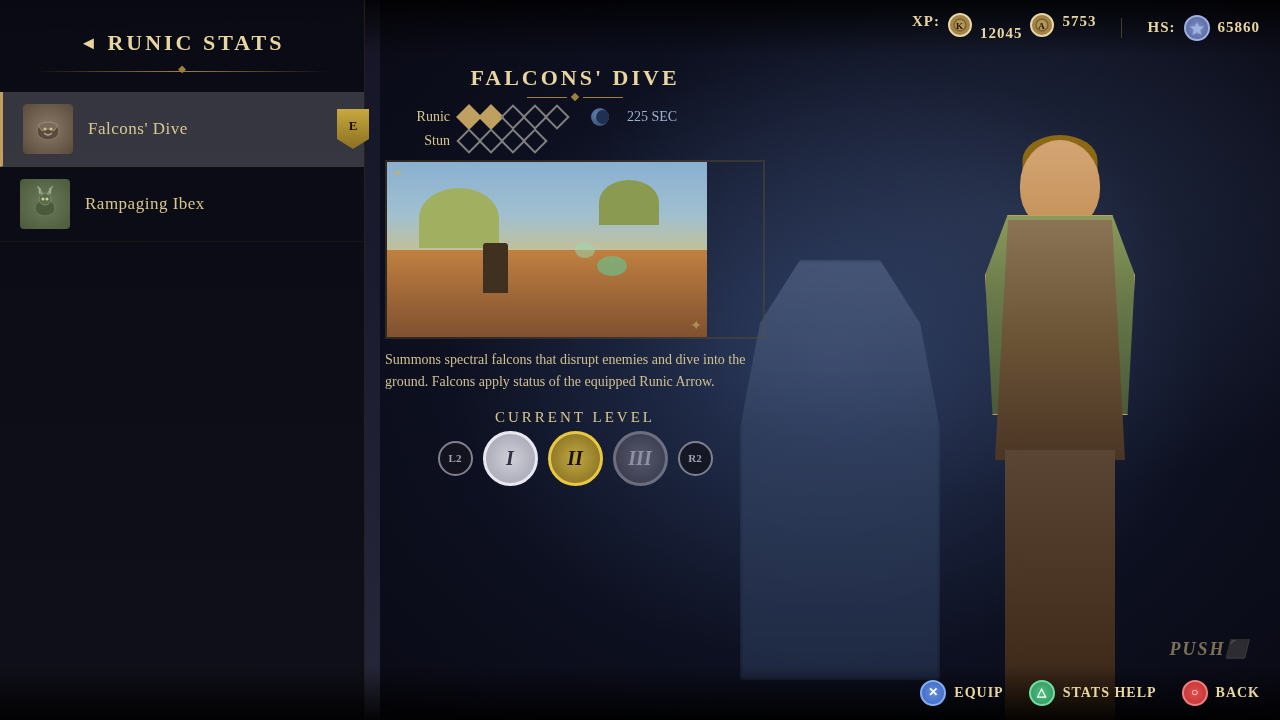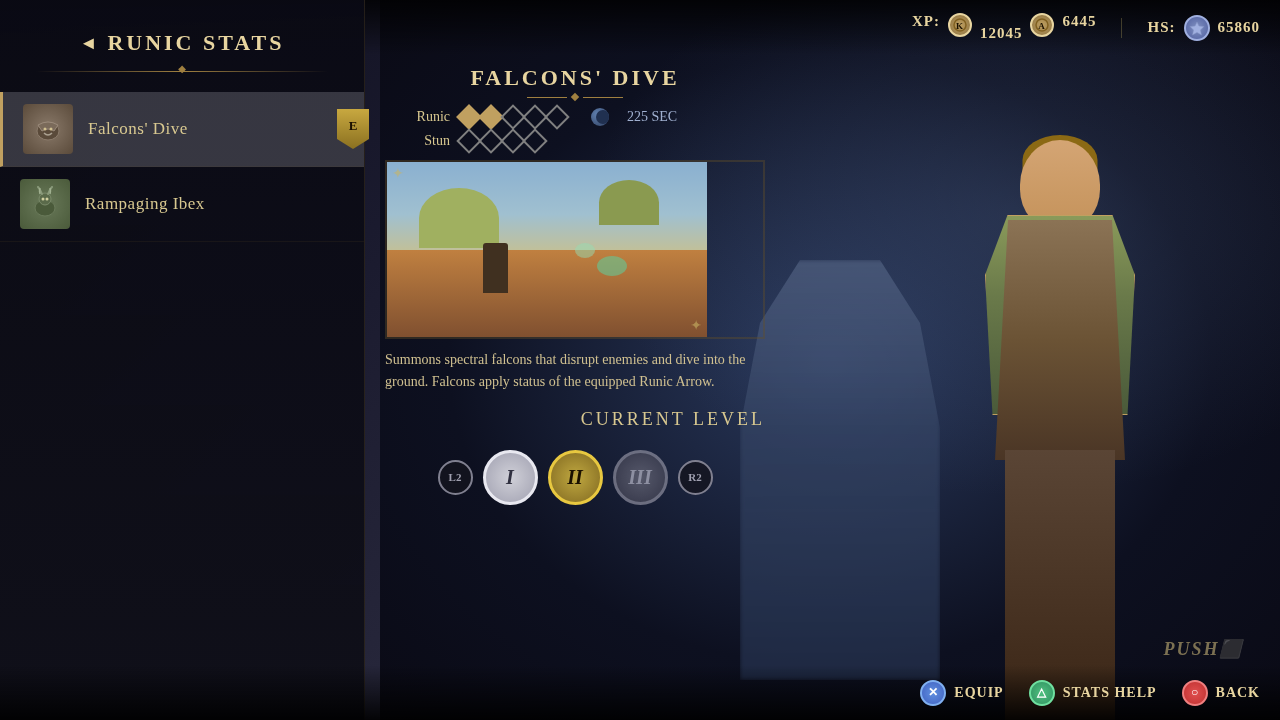--- a/index.html
+++ b/index.html
@@ -542,25 +542,24 @@
       font-family: 'Georgia', serif;
     }
 
     
     .level-section {
       text-align: center;
       margin-top: 15px;
     }
 
     .level-title {
-      font-size: 18px;
+      font-size: 15px;
       letter-spacing: 3px;
       color: #d8c890;
-      margin-bottom: 20px;
-      text-align: right;
+      margin-bottom: 5px;
     }
 
     .level-controls {
       display: flex;
       align-items: center;
       justify-content: center;
       gap: 10px;
     }
 
     .level-btn {
@@ -664,21 +663,21 @@
       color: #e8d5a0;
       font-size: 14px;
       letter-spacing: 1px;
       font-weight: bold;
     }
 
     
     .push-logo {
       position: absolute;
       bottom: 60px;
-      right: 36px;
+      right: 30px;
       color: rgba(200,180,120,0.6);
       font-size: 18px;
       font-weight: bold;
       font-style: italic;
       letter-spacing: 2px;
     }
 
     
     .xp-label {
       color: #e8d5a0;
@@ -733,21 +732,21 @@
         <text x="7" y="11" text-anchor="middle" fill="#1a1000" font-size="9" font-weight="bold">K</text>
       </svg>
     </div>
     <span style="color:#e8d5a0;font-size:15px;font-weight:bold;letter-spacing:1px;margin-top:12px;">12045</span>
     <div class="xp-icon">
       <svg width="14" height="14" viewBox="0 0 14 14">
         <circle cx="7" cy="7" r="6" fill="none" stroke="#806020" stroke-width="1.5"></circle>
         <text x="7" y="11" text-anchor="middle" fill="#1a1000" font-size="9" font-weight="bold">A</text>
       </svg>
     </div>
-    <span style="color:#e8d5a0;font-size:15px;font-weight:bold;letter-spacing:1px;">6445</span>
+    <span style="color:#e8d5a0;font-size:15px;font-weight:bold;letter-spacing:1px;">5753</span>
   </div>
   <div class="separator"></div>
   <div class="hs-section">
     <span class="hs-label">HS:</span>
     <div class="hs-icon">
       <svg width="16" height="16" viewBox="0 0 16 16">
         <path d="M8 2 L10 6 L15 6.5 L11.5 10 L12.5 15 L8 12.5 L3.5 15 L4.5 10 L1 6.5 L6 6 Z" fill="#a0b0e0" stroke="#8090c0" stroke-width="0.5"></path>
       </svg>
     </div>
     <span style="color:#e8d5a0;font-size:15px;font-weight:bold;letter-spacing:1px;">65860</span>

